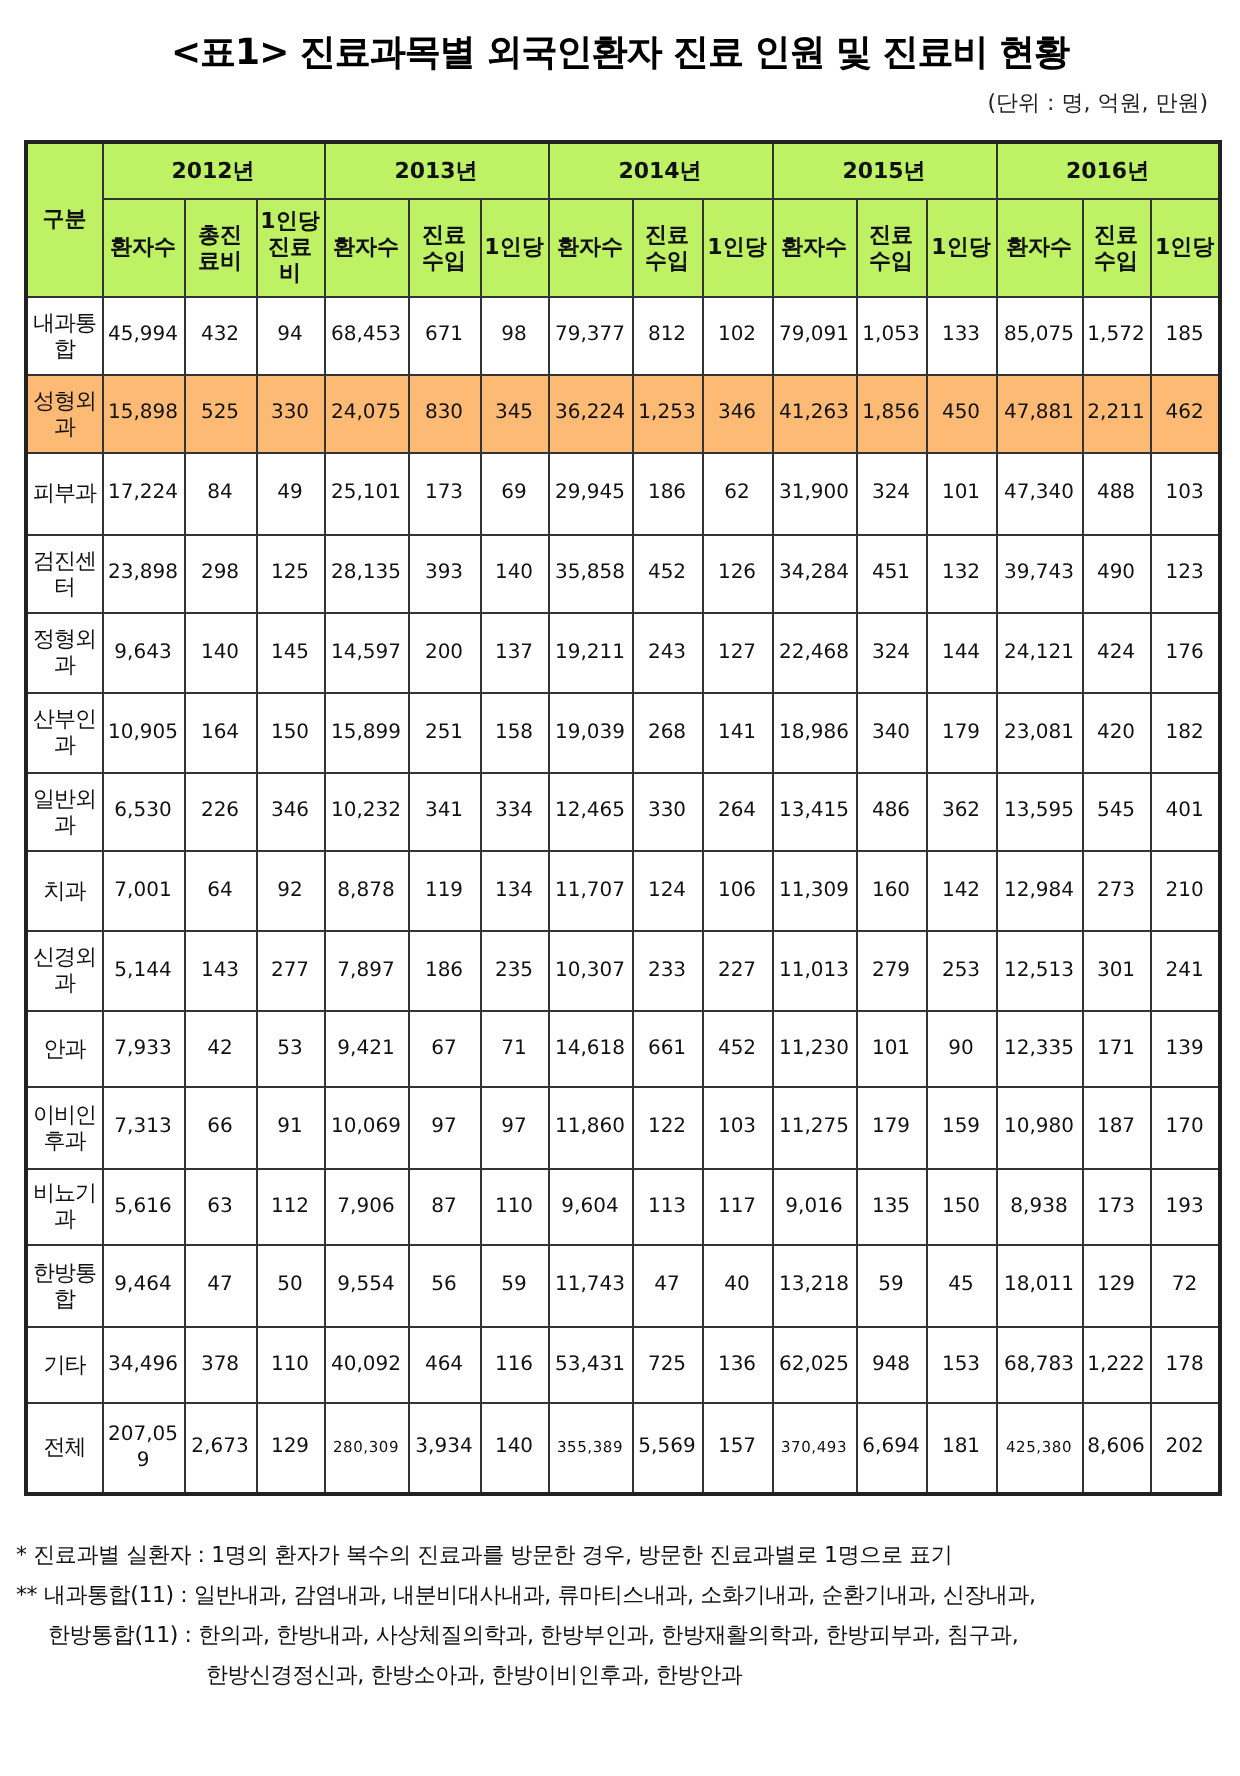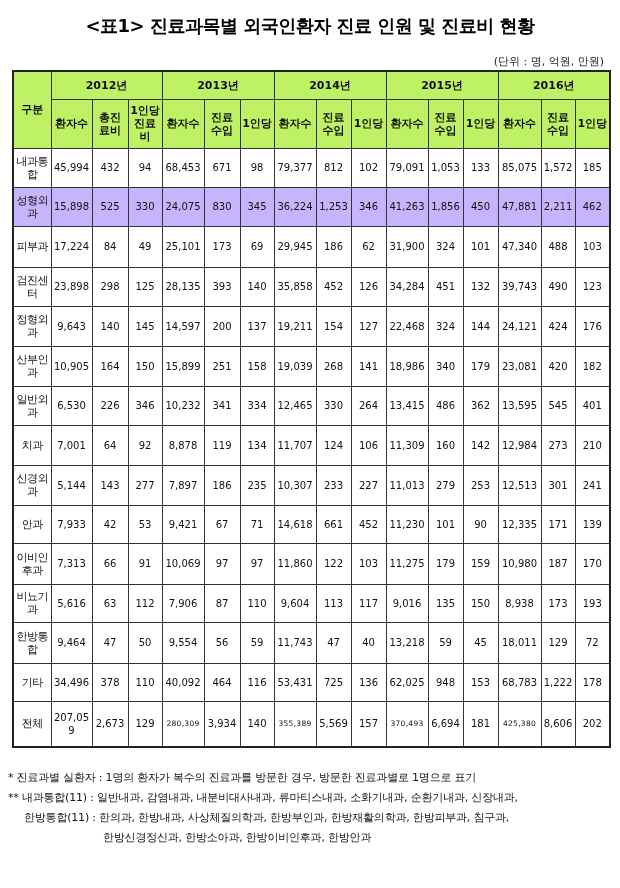--- a/index.html
+++ b/index.html
@@ -3,36 +3,36 @@
 <meta charset="utf-8">
 <style>
   * { box-sizing: border-box; margin: 0; padding: 0; }
   html, body { width: 620px; height: 888px; background: #ffffff; overflow: hidden; }
   body { font-family: "DejaVu Sans", "Liberation Sans", sans-serif; color: #111; position: relative; }
   .title {
     position: absolute; top: 14px; left: 0; width: 620px; text-align: center;
     font-size: 18px; font-weight: bold; letter-spacing: -0.5px; color: #000;
   }
   .unit {
-    position: absolute; top: 54px; right: 16px; font-size: 11px; color: #222; text-align: right;
+    position: absolute; top: 44px; right: 16px; font-size: 11px; color: #222; text-align: right;
   }
   table.main {
     position: absolute; top: 70px; left: 12px; width: 597px;
     border-collapse: collapse; table-layout: fixed;
     border: 2px solid #222;
   }
   table.main td, table.main th {
     border: 1px solid #333; text-align: center; vertical-align: middle;
     font-size: 10px; padding: 0 1px; line-height: 13px;
   }
   table.main th { background: #bef264; font-weight: bold; font-size: 11px; color: #111; }
   table.main tr.year th { height: 28px; }
   table.main tr.sub th { height: 49px; font-size: 11px; }
   table.main td.cat { font-size: 11px; color: #111; letter-spacing: -0.5px; }
-  table.main tr.hl td { background: #c4b5fd; }
+  table.main tr.hl td { background: #fdba74; }
   table.main td.small { font-size: 7.5px; letter-spacing: 0.3px; }
   .notes {
     position: absolute; top: 768px; left: 8px; width: 610px; font-size: 11px; color: #111;
     line-height: 20px;
   }
   .note-line { white-space: nowrap; letter-spacing: -0.2px; }
   .indent { padding-left: 95px; }
   .sub-label { display: inline-block; padding-left: 16px; }
 </style>
 </head>
@@ -162,21 +162,21 @@
       </tr>
       <tr style="height: 40px;">
         <td class="cat"><span>정형외</span><br><span>과</span></td>
         <td>9,643</td>
         <td>140</td>
         <td>145</td>
         <td>14,597</td>
         <td>200</td>
         <td>137</td>
         <td>19,211</td>
-        <td>154</td>
+        <td>243</td>
         <td>127</td>
         <td>22,468</td>
         <td>324</td>
         <td>144</td>
         <td>24,121</td>
         <td>424</td>
         <td>176</td>
       </tr>
       <tr style="height: 40px;">
         <td class="cat"><span>산부인</span><br><span>과</span></td>

